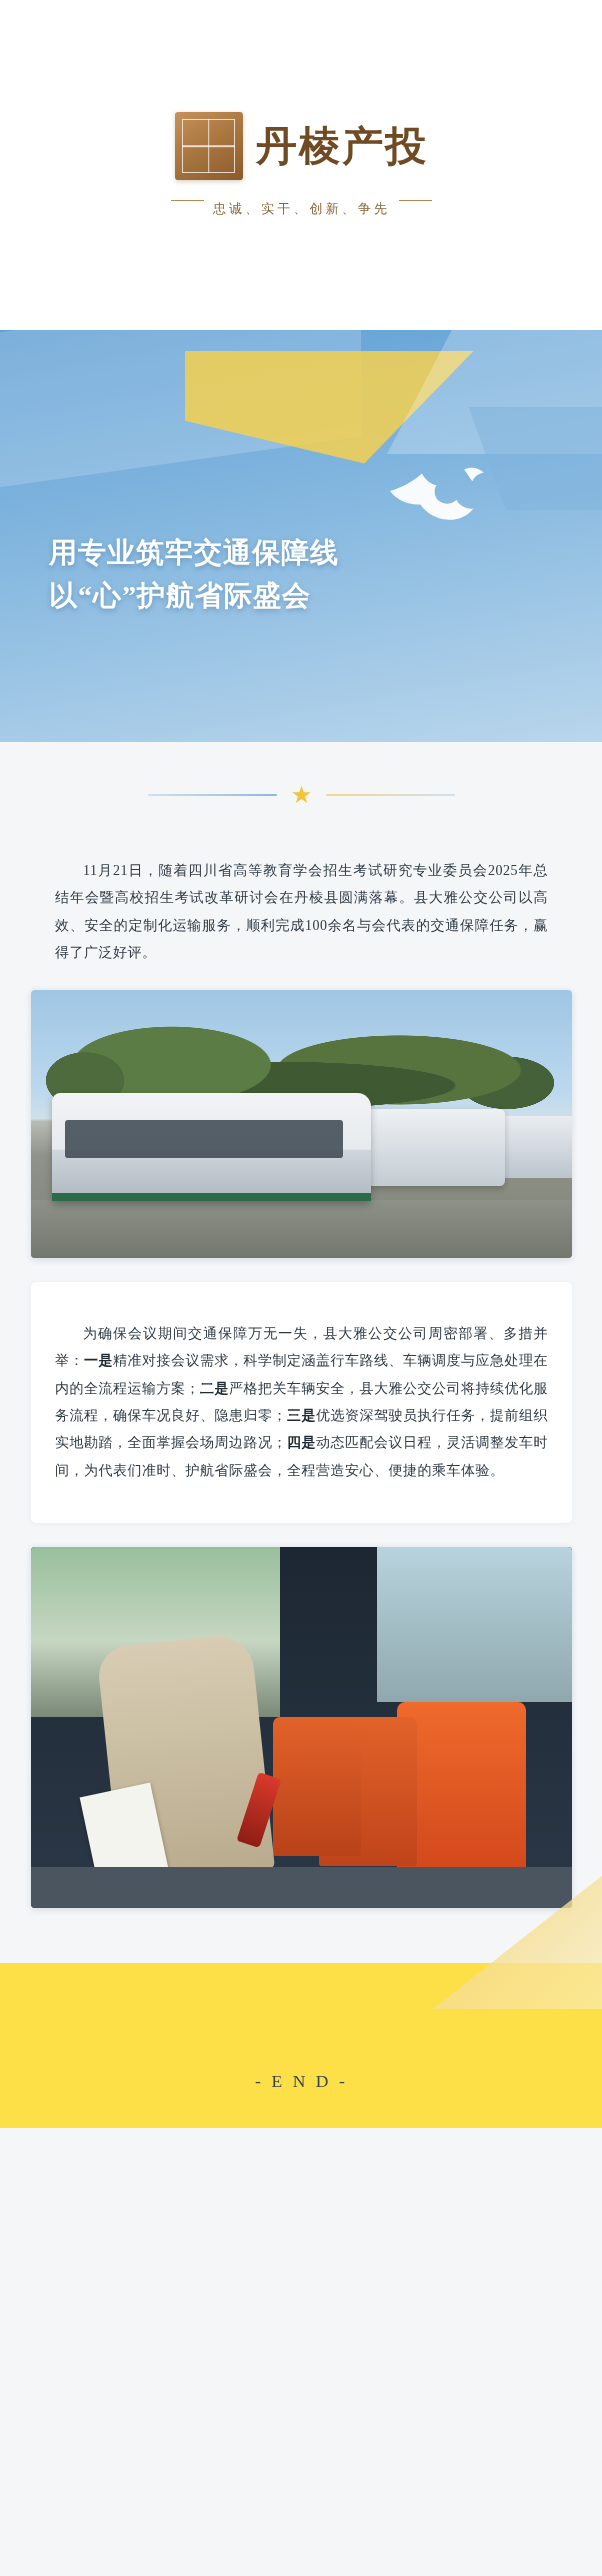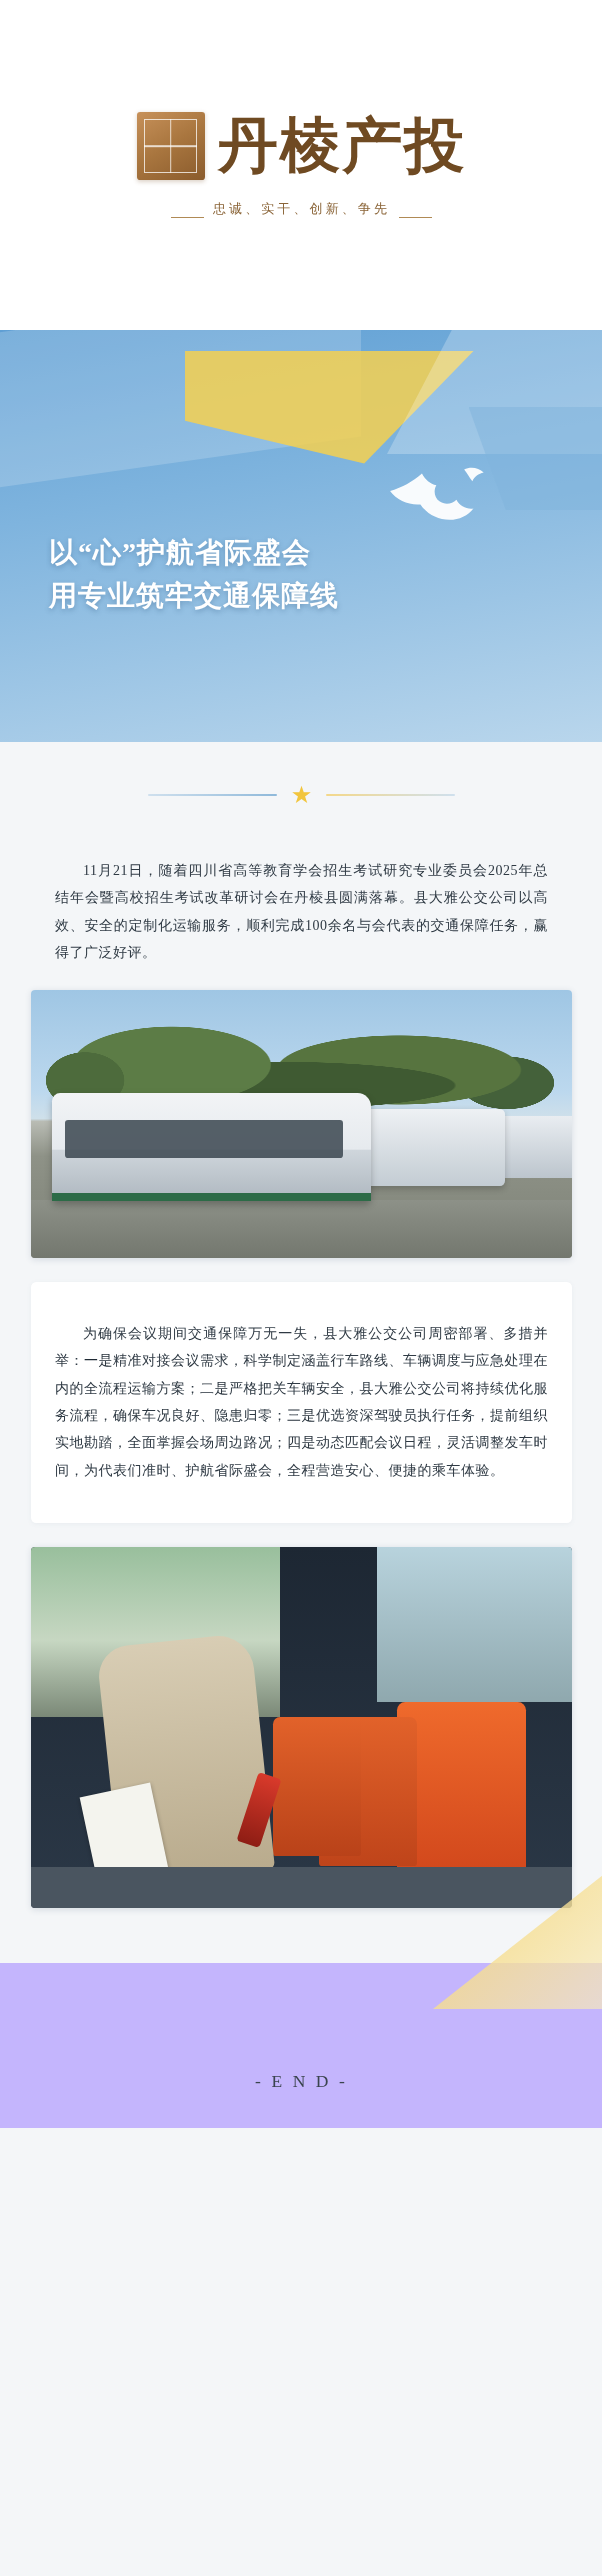--- a/index.html
+++ b/index.html
@@ -63,31 +63,31 @@
   }
   .logo-bar {
     position: absolute;
     left: 50%; top: 7.2px;
     width: 1.5px; height: calc(100% - 14.4px);
     background: rgba(255,255,255,0.75);
     transform: translateX(-0.8px);
   }
   .logo-title {
     font-family: "Liberation Serif", serif;
-    font-size: 60px;
+    font-size: 41px;
     font-weight: bold;
     letter-spacing: 2.1px;
     color: #6f4a22;
     line-height: 1;
     text-shadow: 0 1px 0 rgba(255,255,255,0.6);
   }
   .logo-sub {
     margin-top: 20px;
     display: flex;
-    align-items: flex-end;
+    align-items: flex-start;
     justify-content: center;
     gap: 9.3px;
     color: #8a6437;
     font-size: 13px;
     letter-spacing: 3.1px;
   }
   .logo-sub .rule {
     display: block;
     width: 33px;
     height: 1px;
@@ -196,21 +196,21 @@
   }
   .para {
     font-family: "Liberation Serif", serif;
     font-size: 14px;
     line-height: 1.95;
     color: #2f3a44;
     text-align: justify;
     text-indent: 2em;
     letter-spacing: 0.5px;
   }
-  .para b { font-weight: normal; color: #1f2a34; }
+  .para b { font-weight: bold; color: #1f2a34; }
 
   
   .photo {
     margin: 5.2px 31px 24px 31px;
     border-radius: 4.1px;
     overflow: hidden;
     box-shadow: 0 1.5px 6.2px rgba(60,90,120,0.16);
   }
   .photo-1 {
     height: 268px;
@@ -344,21 +344,21 @@
     left: 0; bottom: 0;
     width: 100%; height: 41px;
     background: #4a5560;
   }
 
   
   .footer-wrap {
     position: relative;
     width: 603px;
     height: 165px;
-    background: #c4b5fd;
+    background: #fde047;
   }
   .footer-shape {
     position: absolute;
     right: 0; top: -88px;
     width: 170px; height: 134px;
     background: linear-gradient(135deg, rgba(244,214,122,0.95) 0%, rgba(250,236,186,0.65) 100%);
     clip-path: polygon(100% 0, 100% 100%, 0 100%);
   }
   .end-mark {
     position: absolute;
@@ -393,22 +393,22 @@
   <div class="hero">
     <div class="shape-a"></div>
     <div class="shape-b"></div>
     <div class="shape-c"></div>
     <div class="shape-d"></div>
     <svg class="dove" viewBox="0 0 210 120" aria-hidden="true">
       <path fill="currentColor" d="M6 62c22-6 44-18 62-34 6 12 16 20 28 23-6 10-4 24 6 31 10 7 24 6 33-3 6 12 20 19 33 17-10 14-28 22-46 22-24 0-45-12-57-30-22 2-46-8-59-26z"></path>
       <path fill="currentColor" d="M150 20c12-6 28-4 38 6-10 2-18 8-22 17-7-9-10-16-16-23z"></path>
     </svg>
     <div class="hero-title">
+      <div>用专业筑牢交通保障线</div>
       <div>以“心”护航省际盛会</div>
-      <div>用专业筑牢交通保障线</div>
     </div>
   </div>
 
   <div class="content">
 
     <div class="divider-row">
       <span class="dash"></span>
       <span class="star">★</span>
       <span class="dash right"></span>
     </div>

